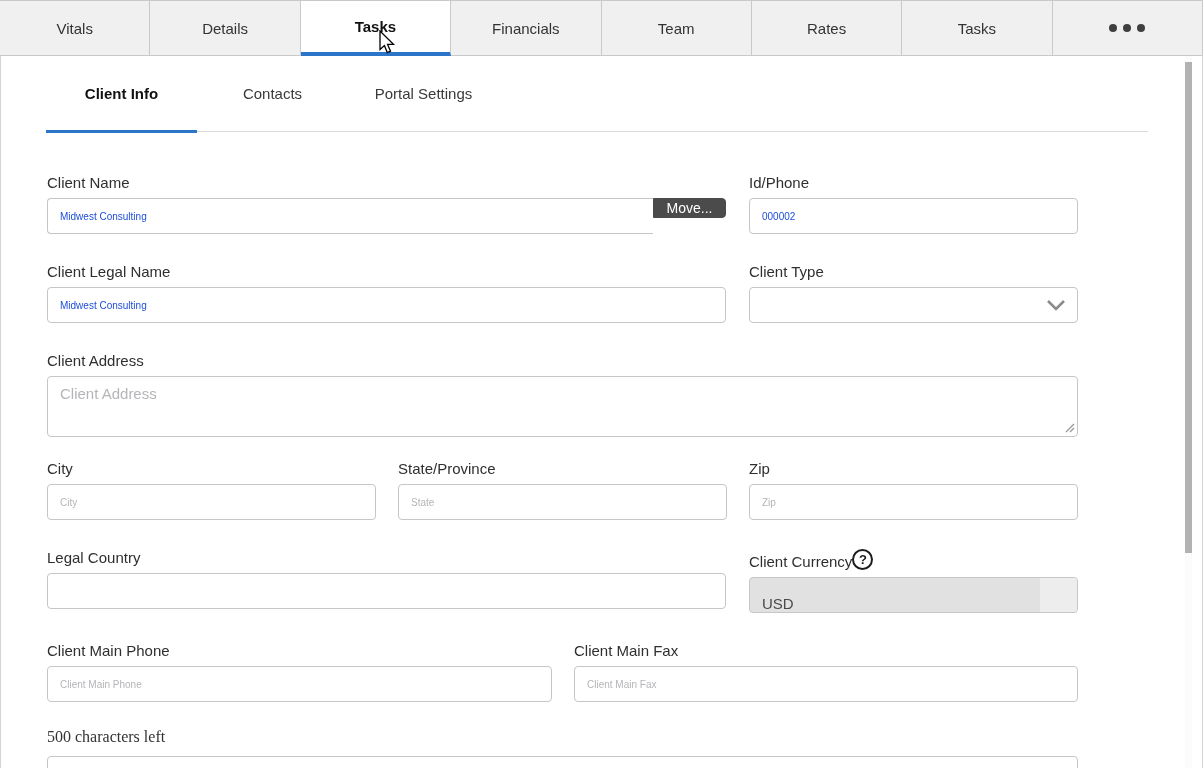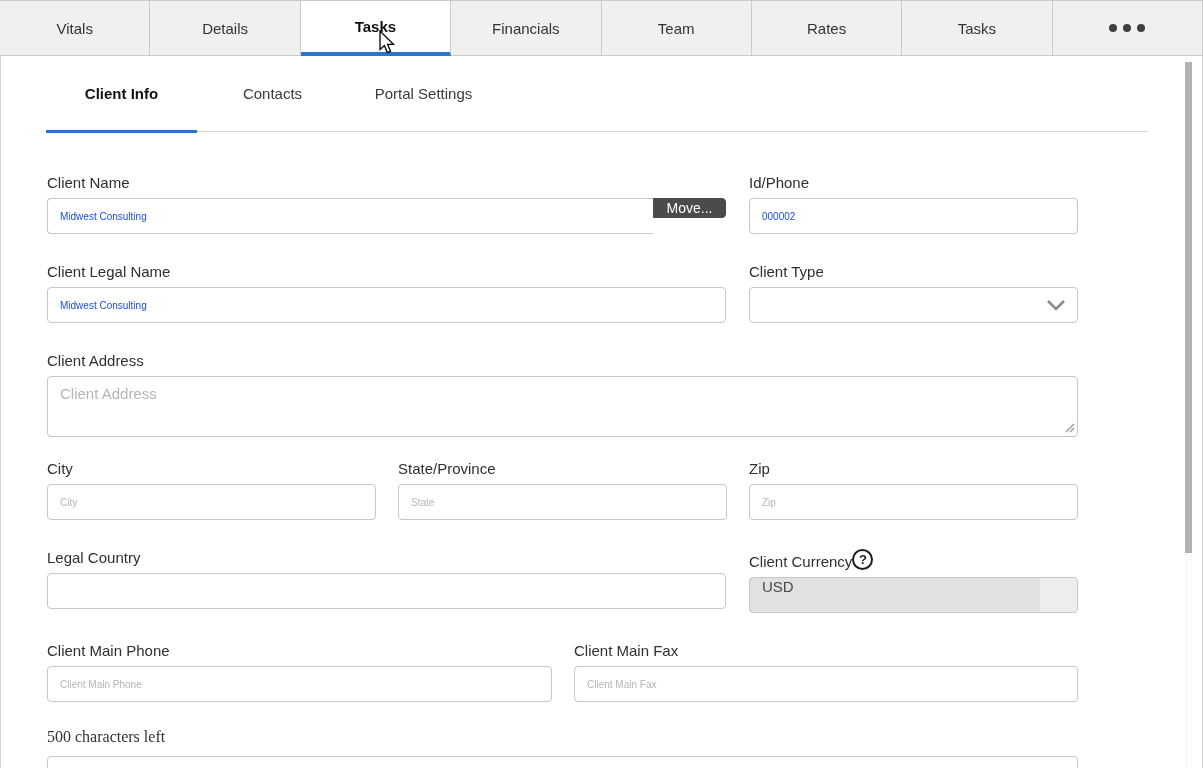--- a/index.html
+++ b/index.html
@@ -62,21 +62,21 @@
   .resize-handle { position:absolute; right:3px; bottom:4px; pointer-events:none; }
 
   .label-with-icon { display:flex; align-items:flex-end; gap:0; margin-bottom:7px; }
   .label-with-icon label { margin-bottom:0; }
   .help-icon { width:21px; height:21px; border:2px solid #1c1c1c; border-radius:50%;
                display:inline-flex; align-items:center; justify-content:center;
                font-size:13px; font-weight:bold; color:#1c1c1c; cursor:pointer; }
 
   .disabled-field { position:relative; height:36px; border:1px solid #c6c6c6;
                     border-radius:4px; background:#e1e1e1; overflow:hidden;
-                    display:flex; align-items:flex-start; padding:0 12px;
+                    display:flex; align-items:flex-end; padding:0 12px;
                     font-size:15px; color:#4a4a4a; }
   .disabled-field::after { content:""; position:absolute; right:0; top:0;
                            width:37px; height:100%; background:#ededee; }
 
   .chars-left { width:1031px; text-align:left; padding-right:22px; font-size:16px;
                 color:#333; margin-bottom:10px;font-family:Liberation Serif, serif; }
 
   
   .scrollbar-track { position:absolute; top:56px; bottom:0; right:11px; width:7px;
                      background:#fbfbfb; }

